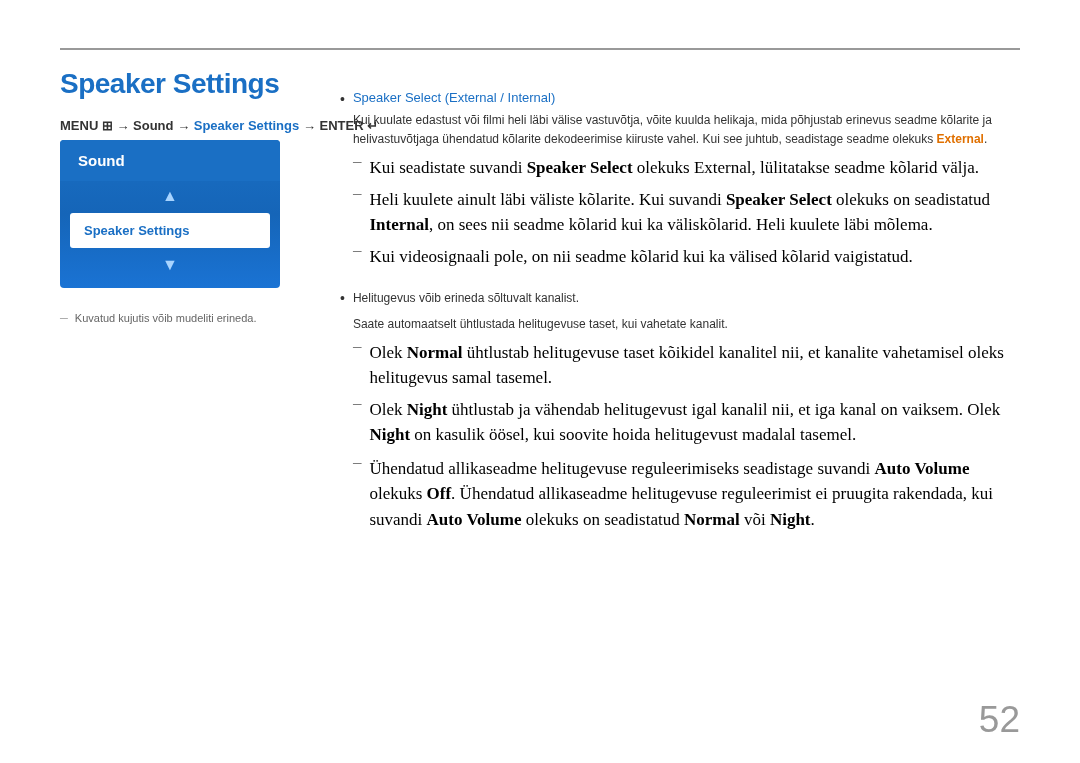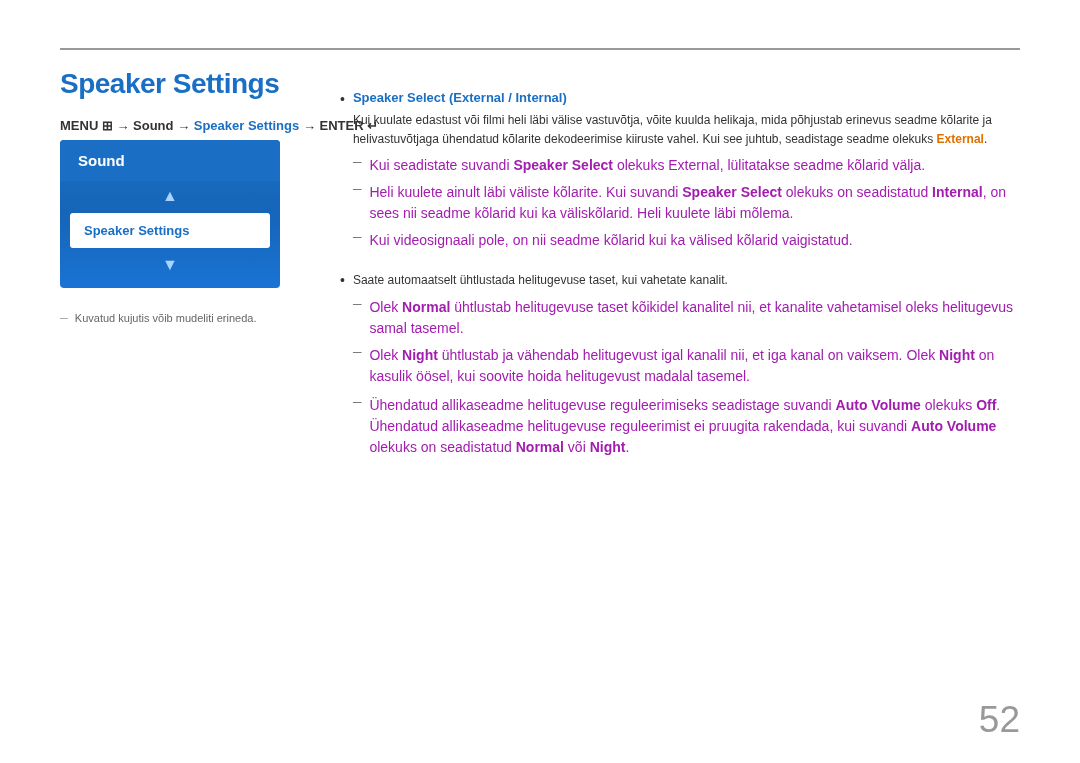--- a/index.html
+++ b/index.html
@@ -125,21 +125,21 @@
     .right-content {
       position: absolute;
       top: 90px;
       left: 340px;
       right: 60px;
       bottom: 60px;
     }
 
     .section-title {
       font-size: 13px;
-      font-weight: bold;
+      font-weight: normal;
       color: #1a6fc4;
       margin-bottom: 6px;
     }
 
     .section-desc {
       font-size: 12px;
       color: #333;
       line-height: 1.6;
       margin-bottom: 6px;
     }
@@ -174,23 +174,24 @@
     }
 
     .sub-note .dash {
       color: #666;
       margin-right: 8px;
       flex-shrink: 0;
       font-size: 12px;
     }
 
     .sub-note .text {
-      font-size: 14px;
-      color: #a21caf;
+      font-size: 17px;
+      color: #000000;
       line-height: 1.5;
+      font-family: Liberation Serif, serif;
     }
 
     
     .page-number {
       position: absolute;
       bottom: 22px;
       right: 60px;
       font-size: 37px;
       color: #999;
       font-weight: 300;
@@ -268,20 +269,23 @@
           Kui videosignaali pole, on nii seadme kõlarid kui ka välised kõlarid vaigistatud.
         </div>
       </div>
     </div>
   </div>
 
   <div class="bullet-item">
     <div class="bullet">•</div>
     <div class="content">
       <div class="section-desc">
+        Helitugevus võib erineda sõltuvalt kanalist.
+      </div>
+      <div class="section-desc">
         Saate automaatselt ühtlustada helitugevuse taset, kui vahetate kanalit.
       </div>
 
       <div class="sub-note">
         <div class="dash">─</div>
         <div class="text">
           Olek <span class="blue"><strong>Normal</strong></span> ühtlustab helitugevuse taset kõikidel kanalitel nii, et kanalite vahetamisel oleks helitugevus samal tasemel.
         </div>
       </div>
 

